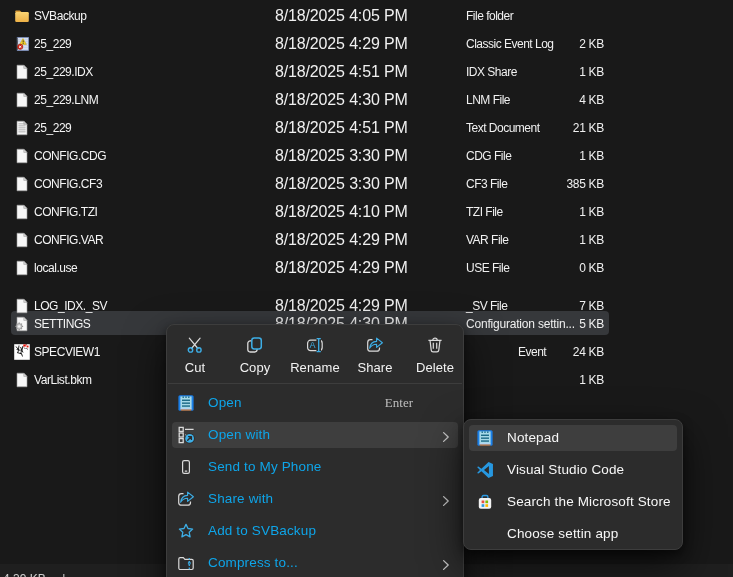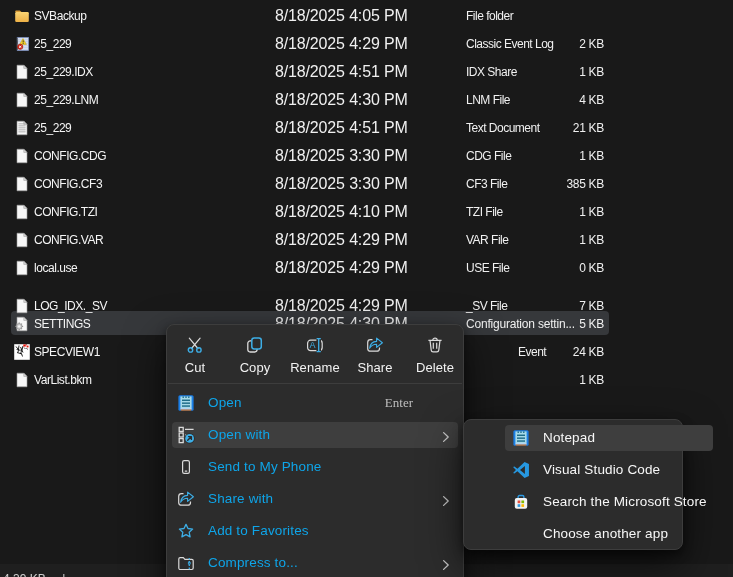--- a/index.html
+++ b/index.html
@@ -19,21 +19,21 @@
 .tool{position:absolute;top:12px;width:60px;text-align:center;}
 .tool svg{display:inline-block;}
 .tlab{margin-top:3px;font-size:13px;color:#f2f2f2;letter-spacing:0.1px;}
 .sep{position:absolute;left:1px;top:58px;width:294px;height:1px;background:#3d3d3d;}
 .mi{position:absolute;left:0;width:296px;height:32px;}
 .mi .mic{position:absolute;left:11px;top:8px;width:16px;height:16px;}
 .mi .mtx{position:absolute;left:41px;top:0;line-height:32px;font-size:13.5px;color:#0ea5e9;letter-spacing:0.15px;}
 .mi .acc{position:absolute;right:50px;top:0;line-height:32px;font-size:13px;color:#bfbfbf;font-family:Liberation Serif, serif;}
 .mi .chv{position:absolute;right:13px;top:10px;}
 .hl{position:absolute;left:5px;width:286px;height:26px;background:#3e3e3e;border-radius:4px;}
-.si{position:absolute;left:0;width:218px;height:32px;margin-left:36px;}
+.si{position:absolute;left:0;width:218px;height:32px;}
 .si .mic{position:absolute;left:13px;top:8px;width:16px;height:16px;}
 .si .mtx{position:absolute;left:43px;top:0;line-height:32px;font-size:13.5px;color:#f7f7f7;letter-spacing:0.15px;}
 .shl{position:absolute;left:5px;top:3px;width:208px;height:26px;background:#3e3e3e;border-radius:4px;}
 .status{position:absolute;left:0;top:564px;width:733px;height:13px;background:#1f1f1f;}
 .stx{position:absolute;left:3px;top:8px;font-size:12px;color:#cfcfcf;}
 </style></head><body>
 <div class="sel"></div>
 <div class="row" style="top:2px">
     <span class="ic"><svg width="16" height="16" viewBox="0 0 16 16" style="overflow:visible">
         <defs>
@@ -288,21 +288,21 @@
         </svg></span>
       <span class="mtx">Share with</span>
       <span class="chv"><svg width="8" height="12" viewBox="0 0 8 12">
           <path d="M1.6 1.6 L6.2 6 L1.6 10.4" fill="none" stroke="#c6c6c6" stroke-width="1.3" stroke-linecap="round" stroke-linejoin="round"></path>
         </svg></span>
     </div>
 <div class="mi" style="top:190px">
       <span class="mic"><svg width="16" height="16" viewBox="0 0 16 16" style="overflow:visible">
           <path d="M8 1.4 L10 5.5 14.6 6.1 11.2 9.3 12.1 13.9 8 11.6 3.9 13.9 4.8 9.3 1.4 6.1 6 5.5 Z" fill="none" stroke="#3daee6" stroke-width="1.3" stroke-linejoin="round"></path>
         </svg></span>
-      <span class="mtx">Add to Favorites</span>
+      <span class="mtx">Add to SVBackup</span>
     </div>
 <div class="mi" style="top:222px">
       <span class="mic"><svg width="16" height="16" viewBox="0 0 16 16" style="overflow:visible">
           <path d="M0.8 4.1 c0-.8.6-1.4 1.4-1.4 h3.1 l1.6 1.7 h6.9 c.8 0 1.4.6 1.4 1.4 v7.3 c0 .8-.6 1.4-1.4 1.4 H2.2 c-.8 0-1.4-.6-1.4-1.4 Z" fill="none" stroke="#dadada" stroke-width="1.2"></path>
           <path d="M11.3 2.9 v11.6" stroke="#3daee6" stroke-width="1.3" stroke-dasharray="1.7 1.5"></path>
           <path d="M10.4 7.2 h1.8 v2 h-1.8 Z" fill="none" stroke="#3daee6" stroke-width="0.9"></path>
         </svg></span>
       <span class="mtx">Compress to...</span>
       <span class="chv"><svg width="8" height="12" viewBox="0 0 8 12">
           <path d="M1.6 1.6 L6.2 6 L1.6 10.4" fill="none" stroke="#c6c6c6" stroke-width="1.3" stroke-linecap="round" stroke-linejoin="round"></path>
@@ -339,14 +339,14 @@
           <path d="M5.1 4.1 V2.9 a1.4 1.4 0 0 1 1.4 -1.4 h3.0 a1.4 1.4 0 0 1 1.4 1.4 v1.2" fill="none" stroke="#2d9ae3" stroke-width="1.4"></path>
           <rect x="1.8" y="4.0" width="12.4" height="10.8" rx="2" fill="#f3f3f3"></rect>
           <rect x="4.6" y="6.5" width="2.7" height="2.7" fill="#e8503f"></rect>
           <rect x="8.4" y="6.5" width="2.7" height="2.7" fill="#7fba00"></rect>
           <rect x="4.6" y="10.2" width="2.7" height="2.7" fill="#2f9ae0"></rect>
           <rect x="8.4" y="10.2" width="2.7" height="2.7" fill="#ffb900"></rect>
         </svg></span>
       <span class="mtx">Search the Microsoft Store</span>
     </div>
 <div class="si" style="top:98px">
-      <span class="mtx">Choose another app</span>
+      <span class="mtx">Choose settin app</span>
     </div>
 </div>
 </body></html>

